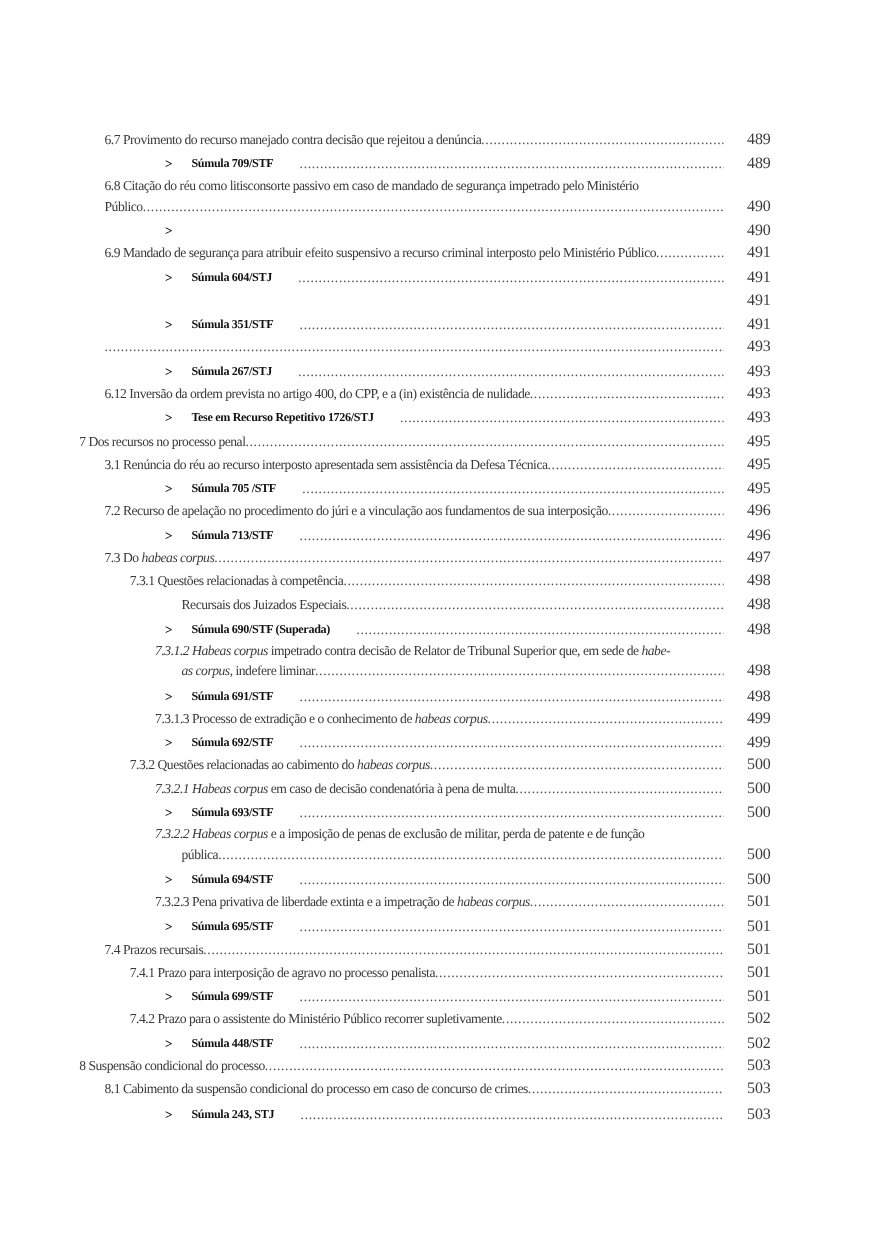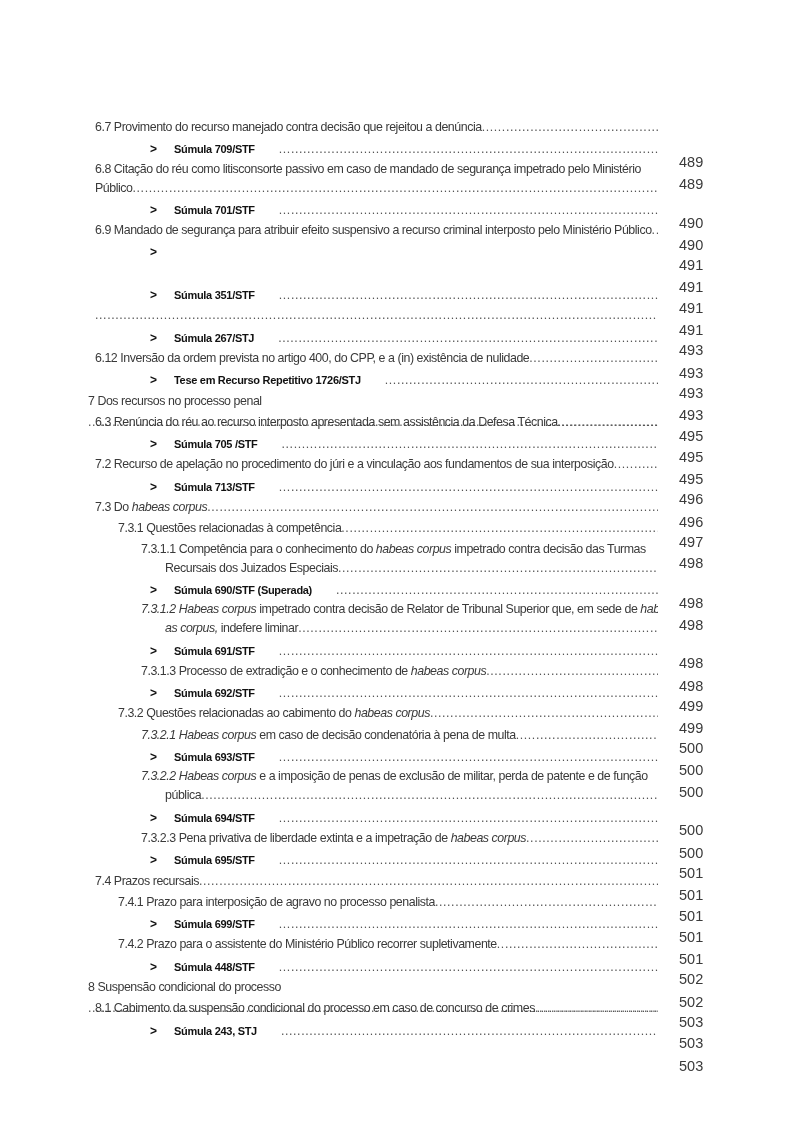--- a/index.html
+++ b/index.html
@@ -1,27 +1,27 @@
 <!DOCTYPE html>
 <html><head>
 <meta charset="utf-8">
 <style>
   html, body { margin: 0; padding: 0; background: #ffffff; }
   body { width: 800px; height: 1129px; position: relative; overflow: hidden;
          font-family: "Liberation Sans Narrow", "Liberation Sans", sans-serif; color: #3a3a3a; }
   .toc { position: absolute; left: 0; top: 117px; width: 800px; }
-  .entry { position: relative; width: 800px; font-size: 12.4px; letter-spacing: -0.45px; }
+  .entry { position: relative; width: 800px; font-size: 12.4px; letter-spacing: -0.45px; font-family: Liberation Serif, serif; }
   .line { position: relative; height: 21.3px; line-height: 21.3px; }
   .line.tight { height: 18px; line-height: 18px; }
   .text { position: absolute; right: 142px; white-space: nowrap; overflow: hidden; display: flex; }
   .text .label { flex: none; white-space: nowrap; }
   .text .dots { flex: 1 1 auto; overflow: hidden; white-space: nowrap; color: #555; letter-spacing: 0.6px; }
   .text .dots::after { content: "......................................................................................................................................................................................................................................................................................."; }
-  .page { position: absolute; left: 679px; width: 28px; text-align: left; font-size: 14.5px; letter-spacing: 0; color: #3a3a3a; margin-top: 35px; }
-  .l1 .text { left: 88px; flex-direction: column; }
+  .page { position: absolute; left: 679px; width: 28px; text-align: left; font-size: 14.5px; letter-spacing: 0; color: #3a3a3a; }
+  .l1 .text { left: 72px; }
   .l2 .text { left: 95px; }
   .l3 .text { left: 118px; }
   .l4 .text { left: 141px; }
   .l4 .cont .text { left: 165px; }
   .sum .arrow { position: absolute; left: 150px; font-weight: bold; color: #111; font-size: 12px; }
   .sum .text { left: 174px; gap: 24px; }
   .sum .label { font-weight: bold; color: #111; font-size: 11px; letter-spacing: -0.3px; }
   .sum .line { height: 21.3px; line-height: 23px; }
   em { font-style: italic; margin-top: 27px; }
 </style>
@@ -58,39 +58,39 @@
         <div class="text">
           <span class="label">Público</span>
           <span class="dots"></span>
         </div>
         <span class="page">490</span>
       </div>
     </div>
     <div class="entry sum">
       <div class="line">
         <span class="arrow">&gt;</span>
-        <div class="text">
-          <span class="label">Súmula 701/STF</span>
-          <span class="dots"></span>
-        </div>
         <span class="page">490</span>
       </div>
     </div>
     <div class="entry l2">
       <div class="line">
         <div class="text">
           <span class="label">6.9  Mandado de segurança para atribuir efeito suspensivo a recurso criminal interposto pelo Ministério Público</span>
           <span class="dots"></span>
         </div>
         <span class="page">491</span>
       </div>
     </div>
     <div class="entry sum">
       <div class="line">
         <span class="arrow">&gt;</span>
+        <div class="text">
+          <span class="label">Súmula 604/STJ</span>
+          <span class="dots"></span>
+        </div>
         <span class="page">491</span>
       </div>
     </div>
     <div class="entry l2">
       <div class="line">
         <span class="page">491</span>
       </div>
     </div>
     <div class="entry sum">
       <div class="line">
@@ -144,21 +144,21 @@
         <div class="text">
           <span class="label">7  Dos recursos no processo penal</span>
           <span class="dots"></span>
         </div>
         <span class="page">495</span>
       </div>
     </div>
     <div class="entry l2">
       <div class="line">
         <div class="text">
-          <span class="label">6.3  Renúncia do réu ao recurso interposto apresentada sem assistência da Defesa Técnica</span>
+          <span class="label">3.1  Renúncia do réu ao recurso interposto apresentada sem assistência da Defesa Técnica</span>
           <span class="dots"></span>
         </div>
         <span class="page">495</span>
       </div>
     </div>
     <div class="entry sum">
       <div class="line">
         <span class="arrow">&gt;</span>
         <div class="text">
           <span class="label">Súmula 705 /STF</span>
@@ -198,25 +198,20 @@
     <div class="entry l3">
       <div class="line">
         <div class="text">
           <span class="label">7.3.1  Questões relacionadas à competência</span>
           <span class="dots"></span>
         </div>
         <span class="page">498</span>
       </div>
     </div>
     <div class="entry l4">
-      <div class="line tight">
-        <div class="text">
-          <span class="label">7.3.1.1  Competência para o conhecimento do <em>habeas corpus</em> impetrado contra decisão das Turmas</span>
-        </div>
-      </div>
       <div class="line cont">
         <div class="text">
           <span class="label">Recursais dos Juizados Especiais</span>
           <span class="dots"></span>
         </div>
         <span class="page">498</span>
       </div>
     </div>
     <div class="entry sum">
       <div class="line">

